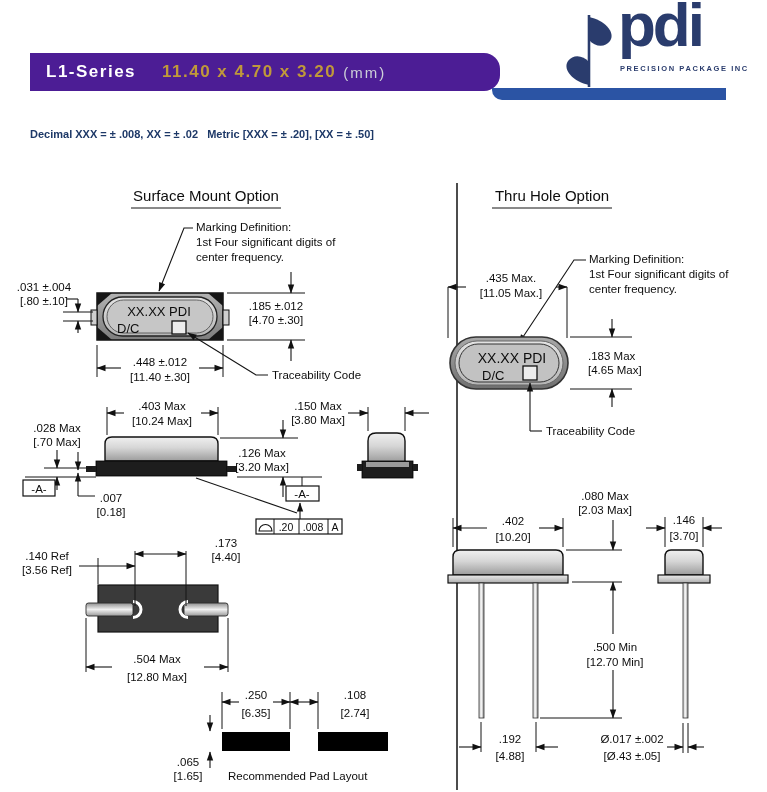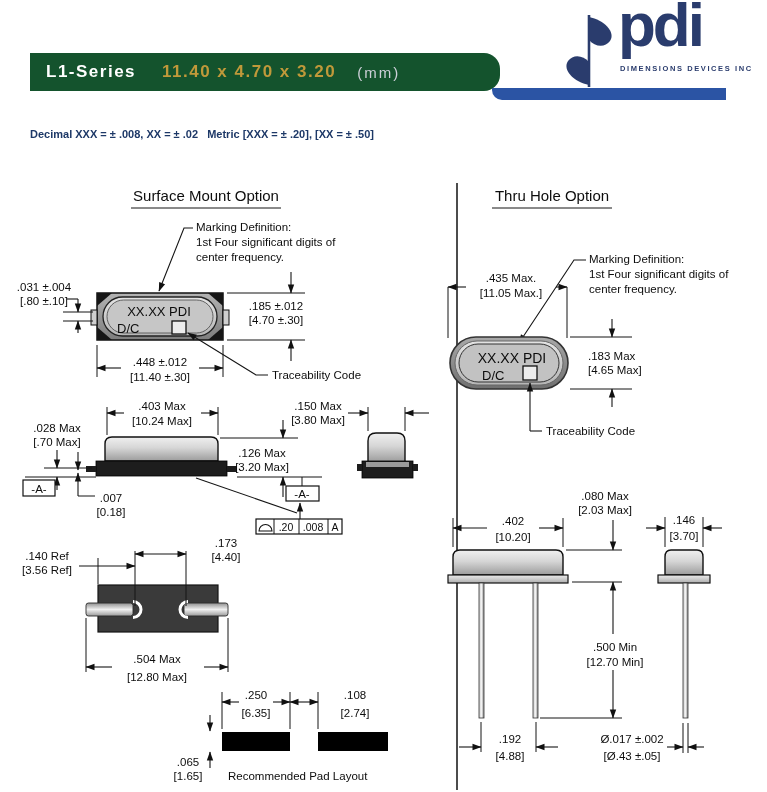--- a/index.html
+++ b/index.html
@@ -1,24 +1,24 @@
 <!DOCTYPE html>
 <html><head>
 <meta charset="utf-8">
 <style>
   html,body{margin:0;padding:0;background:#ffffff;}
   .page{position:relative;width:767px;height:792px;background:#fff;overflow:hidden;
         font-family:"Liberation Sans",sans-serif;}
   
   .banner{position:absolute;left:30px;top:53px;width:470px;height:38px;
-          background:#14532d;border-radius:0 16px 16px 0;
+          background:#4c1d95;border-radius:0 16px 16px 0;
           display:flex;align-items:center;padding-left:16px;box-sizing:border-box;}
   .banner .b-series{color:#ffffff;font-weight:bold;font-size:17px;letter-spacing:1.5px;}
   .banner .b-size{color:#c0993a;font-weight:bold;font-size:17px;letter-spacing:1.5px;margin-left:26px;}
-  .banner .b-unit{color:#cdd0d8;font-size:15px;letter-spacing:2px;margin-left:21px;}
+  .banner .b-unit{color:#cdd0d8;font-size:15px;letter-spacing:2px;margin-left:7px;}
   .logo-bar{position:absolute;left:492px;top:88px;width:234px;height:12px;background:#2b54a4;
             border-radius:0 0 0 10px;}
   .logo{position:absolute;left:560px;top:8px;width:190px;height:80px;}
   .logo-swoosh{position:absolute;left:0;top:4px;}
   .logo-word{position:absolute;left:58px;top:-14px;color:#2a3c6d;font-weight:bold;
              font-size:62px;letter-spacing:-3px;line-height:1;}
   .logo-tag{position:absolute;left:60px;top:56px;color:#2a3c6d;font-size:7.5px;
             font-weight:bold;letter-spacing:1.6px;white-space:nowrap;}
   .heading{position:absolute;left:45px;top:104px;color:#bd9330;font-weight:bold;
            font-size:17px;letter-spacing:2px;}
@@ -48,21 +48,21 @@
     <span class="b-unit">(mm)</span>
   </div>
   <div class="logo-bar"></div>
   <div class="logo">
     <svg class="logo-swoosh" width="58" height="78" viewBox="0 0 58 78">
       <line x1="29" y1="3" x2="29" y2="75" stroke="#2a3c6d" stroke-width="2.6"></line>
       <path d="M29,5 C44,8 56,20 50,29 C45,36 35,35 29,28 Z" fill="#2a3c6d"></path>
       <path d="M29,73 C14,70 2,58 8,49 C13,42 23,43 29,50 Z" fill="#2a3c6d"></path>
     </svg>
     <div class="logo-word">pdi</div>
-    <div class="logo-tag">DIMENSIONS DEVICES INC</div>
+    <div class="logo-tag">PRECISION PACKAGE INC</div>
   </div>
   <div class="tol">Decimal XXX = ± .008, XX = ± .02   Metric [XXX = ± .20], [XX = ± .50]</div>
 
   <svg class="diagram" width="767" height="792" viewBox="0 0 767 792">
     <defs>
       <marker id="aE" markerUnits="userSpaceOnUse" markerWidth="10" markerHeight="8" refX="9" refY="4" orient="auto">
         <path d="M0.5,0.8 L9.5,4 L0.5,7.2 Z" fill="#111"></path>
         </marker>
       <marker id="aS" markerUnits="userSpaceOnUse" markerWidth="10" markerHeight="8" refX="1" refY="4" orient="auto">
         <path d="M9.5,0.8 L0.5,4 L9.5,7.2 Z" fill="#111"></path>

